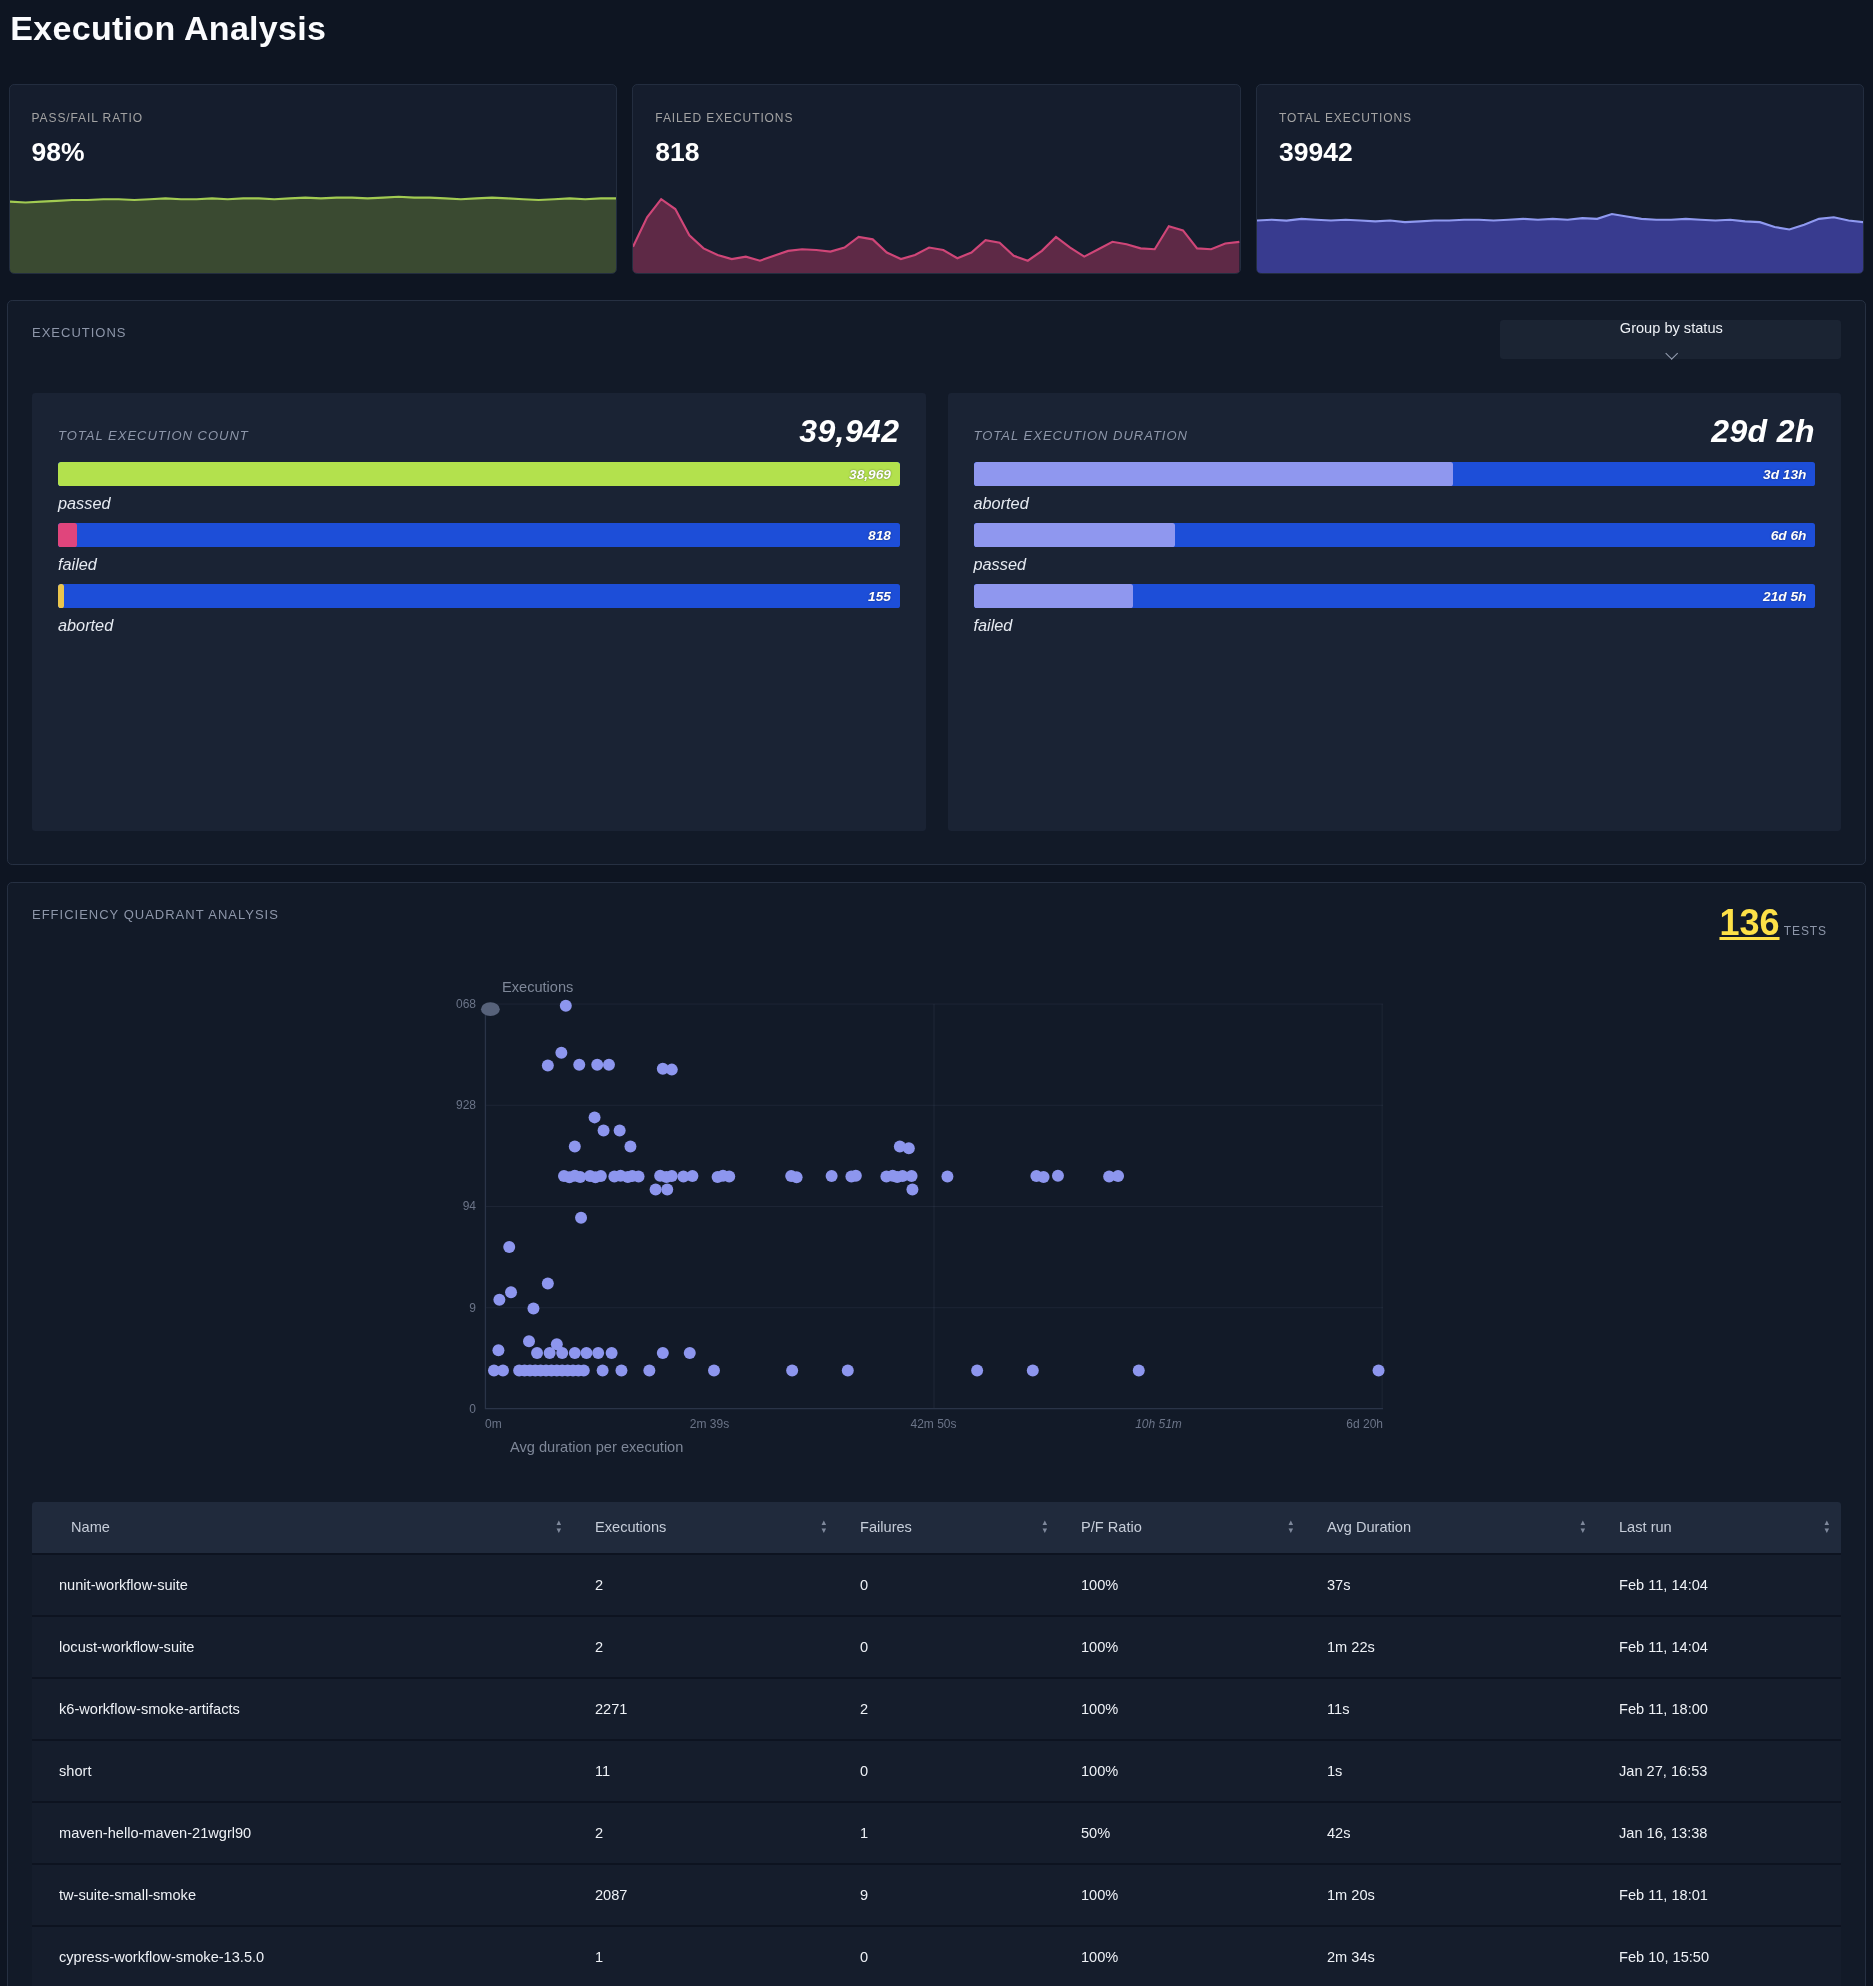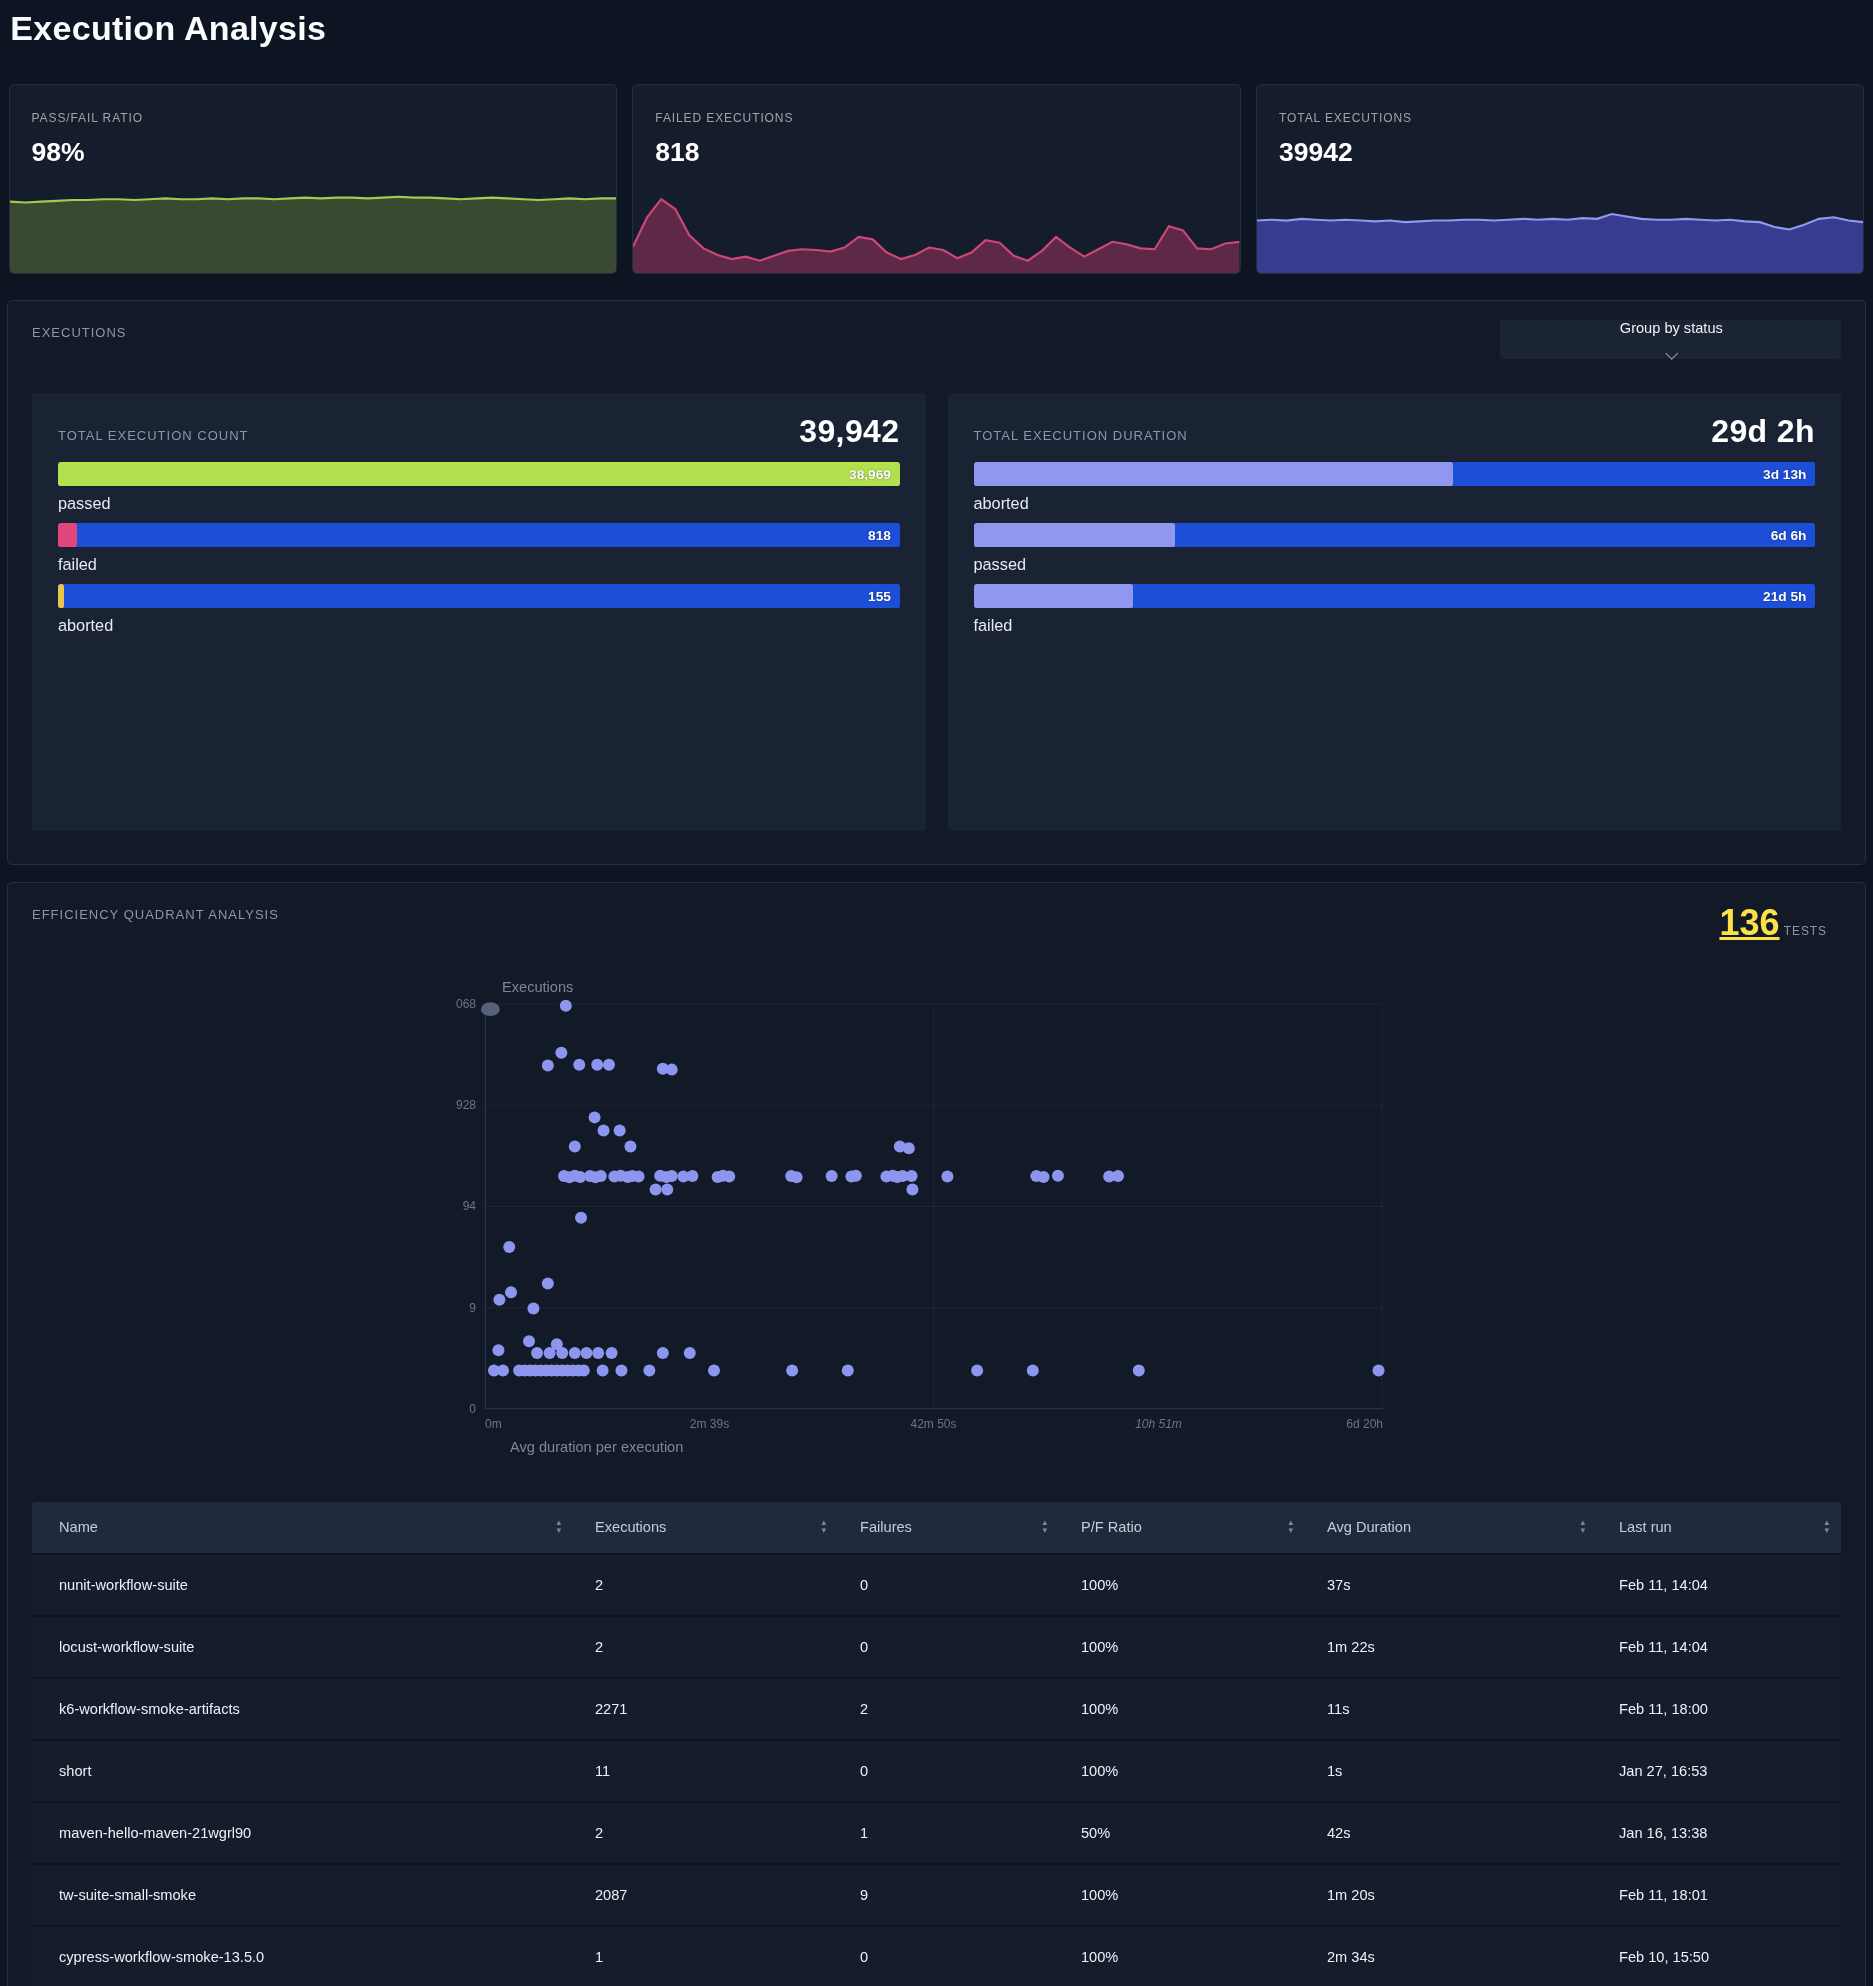--- a/index.html
+++ b/index.html
@@ -24,21 +24,21 @@
   .section-card { margin:0 7px; background:#121a28; border:0.9px solid #263042; border-radius:5.1px; position:relative; }
   .executions-card { margin-top:26px; height:565px; }
   .efficiency-card { margin-top:17px; height:1121px; }
   .section-label { position:absolute; left:24px; top:24px; font-size:13px; letter-spacing:1px; color:#8d96a9; }
 
   .dropdown { position:absolute; right:24px; top:19px; width:341px; height:39px; background:#1b2433; border-radius:3.4px;
     display:flex; align-items:center; justify-content:space-between; padding:0 15.4px 0 17px; cursor:pointer;flex-direction:column; }
   .dropdown-value { font-size:14.6px; color:#eef1f6; }
   .chevron { width:9.4px; height:9.4px; border-right:1.7px solid #97a0b3; border-bottom:1.7px solid #97a0b3; transform:rotate(45deg); margin-top:-5.1px; }
 
-  .panels { position:absolute; left:24px; right:24px; top:92px; display:flex; gap:22px; }
+  .panels { position:absolute; left:24px; right:24px; top:92px; display:flex; gap:22px;font-style:italic; }
   .panel { flex:1; height:438px; background:#1a2334; border-radius:3.4px; padding:20.5px 26px; }
   .panel-head { display:flex; justify-content:space-between; align-items:flex-start; margin-bottom:12px; }
   .panel-label { font-size:13px; letter-spacing:1px; color:#8d96a9; margin-top:15.4px; }
   .panel-total { font-size:32px; font-weight:700; color:#ffffff; letter-spacing:0.4px; }
   .bar-row { margin-bottom:10.3px; }
   .bar-track { position:relative; height:24px; background:#1d4ed8; border-radius:2.6px; overflow:hidden; }
   .bar-fill { position:absolute; left:0; top:0; bottom:0; border-radius:2.6px; min-width:4.3px; }
   .bar-value { position:absolute; right:8.6px; top:50%; transform:translateY(-50%); font-size:13.7px; font-weight:700; color:#fff; text-shadow:0 0.9px 1.7px rgba(10,14,22,.55); }
   .bar-status { margin-top:7.7px; font-size:16.3px; color:#e6eaf1; }
 
@@ -52,21 +52,21 @@
   .plot svg { position:absolute; inset:0; overflow:visible; }
   .axis-title-y { position:absolute; left:494px; top:96px; font-size:14.6px; color:#7e8798; }
   .axis-title-x { position:absolute; left:502px; top:556px; font-size:14.6px; color:#7e8798; }
   .tick-label { position:absolute; font-size:12px; color:#6b7488; }
 
   
   .table { position:absolute; left:24px; right:24px; top:619px; }
   .thead { display:grid; grid-template-columns:541px 265px 221px 246px 292px 1fr; height:51px; background:#202a3c; border-radius:3.4px 3.4px 0 0; align-items:center; }
   .th { display:flex; align-items:center; justify-content:space-between; font-size:14.6px; color:#c6cdd9; padding-right:10.3px; height:100%; cursor:pointer; }
   .th .lbl { padding-left:22px; }
-  .th:first-child .lbl { padding-left:27px; }
+  .th:first-child .lbl { padding-left:39px; }
   .sort { display:flex; flex-direction:column; color:#7f899c; font-size:8.6px; line-height:7.7px; }
   .trow { display:grid; grid-template-columns:541px 265px 221px 246px 292px 1fr; height:62px; align-items:center; background:#151d2c; border-top:2.6px solid #0d1320; font-size:14.6px; color:#eef1f6; cursor:pointer; }
   .trow .td { padding-left:22px; }
   .trow .td:first-child { padding-left:27px; }
 </style>
 </head>
 <body>
 
 <h1 class="page-title">Execution Analysis</h1>
 

